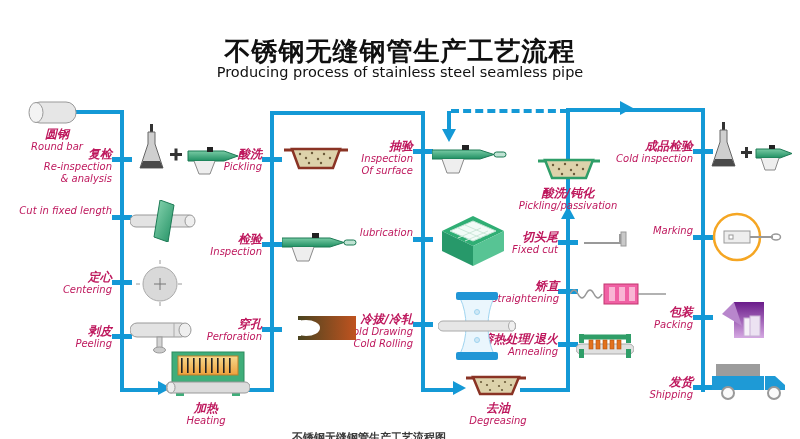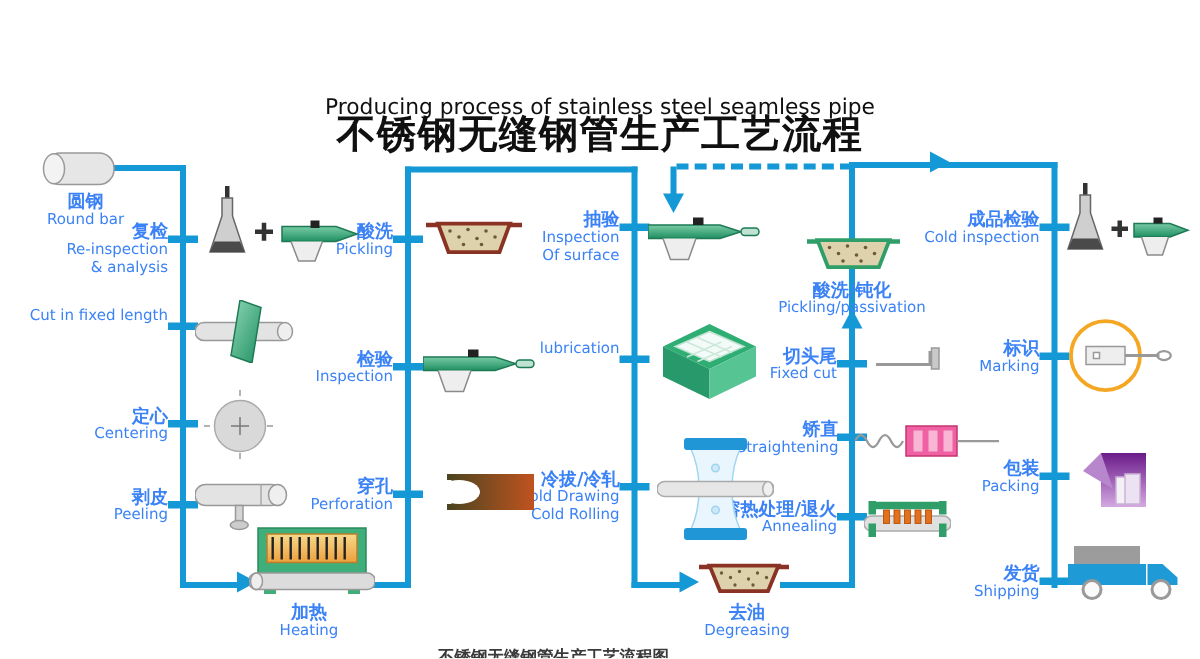--- a/index.html
+++ b/index.html
@@ -1,33 +1,33 @@
 <!DOCTYPE html>
 <html><head>
 <meta charset="utf-8">
 <style>
   html,body { margin:0; padding:0; background:#fff; font-family:"DejaVu Sans","Liberation Sans",sans-serif; }
   .canvas { position:relative; width:800px; height:439px; background:#fff; overflow:hidden; }
 
   .title-zh { position:absolute; left:0; right:0; top:34px; text-align:center;
-              font-size:26px; font-weight:bold; color:#101010; letter-spacing:1px;margin-top:38px; }
+              font-size:26px; font-weight:bold; color:#101010; letter-spacing:1px; }
   .title-en { position:absolute; left:0; right:0; top:64px; text-align:center;
               font-size:14.5px; color:#101010; }
 
   .vline,.hline,.tick { position:absolute; background:#1499d6; }
   .vline { width:4px; }
   .hline { height:4px; }
   .tick  { width:20px; height:5px; }
   .dash  { position:absolute; height:0; border-top:4px dashed #1499d6; }
   .arr   { position:absolute; width:0; height:0; }
   .arr-r { border-top:7px solid transparent; border-bottom:7px solid transparent; border-left:13px solid #1499d6; }
   .arr-u { border-left:7px solid transparent; border-right:7px solid transparent; border-bottom:13px solid #1499d6; }
   .arr-d { border-left:7px solid transparent; border-right:7px solid transparent; border-top:13px solid #1499d6; }
 
-  .lbl { position:absolute; color:#3b82f6; line-height:1.18; }
+  .lbl { position:absolute; color:#be185d; line-height:1.18;font-style:italic; }
   .lbl .zh { display:block; font-size:12px; font-weight:bold; }
   .lbl .en { display:block; font-size:10px; }
   .t-r { text-align:right; } .t-c { text-align:center; }
 
   .icon { position:absolute; }
 
   .cutoff { position:absolute; left:292px; top:431px; width:200px; height:8px; overflow:hidden;
             font-size:11px; font-weight:bold; color:#3a3a3a; white-space:nowrap; line-height:13px; }
 </style>
 </head>
@@ -150,21 +150,20 @@
   </div>
   <div class="lbl t-r" style="left:438px;top:332px;width:120px">
     <span class="zh">固溶热处理/退火</span>
     <span class="en">Annealing</span>
   </div>
   <div class="lbl t-r" style="left:593px;top:139px;width:100px">
     <span class="zh">成品检验</span>
     <span class="en">Cold inspection</span>
   </div>
   <div class="lbl t-r" style="left:593px;top:225px;width:100px">
-    <span class="zh">标识</span>
     <span class="en">Marking</span>
   </div>
   <div class="lbl t-r" style="left:593px;top:375px;width:100px">
     <span class="zh">发货</span>
     <span class="en">Shipping</span>
   </div>
   <div class="lbl t-r" style="left:593px;top:305px;width:100px">
     <span class="zh">包装</span>
     <span class="en">Packing</span>
   </div>

